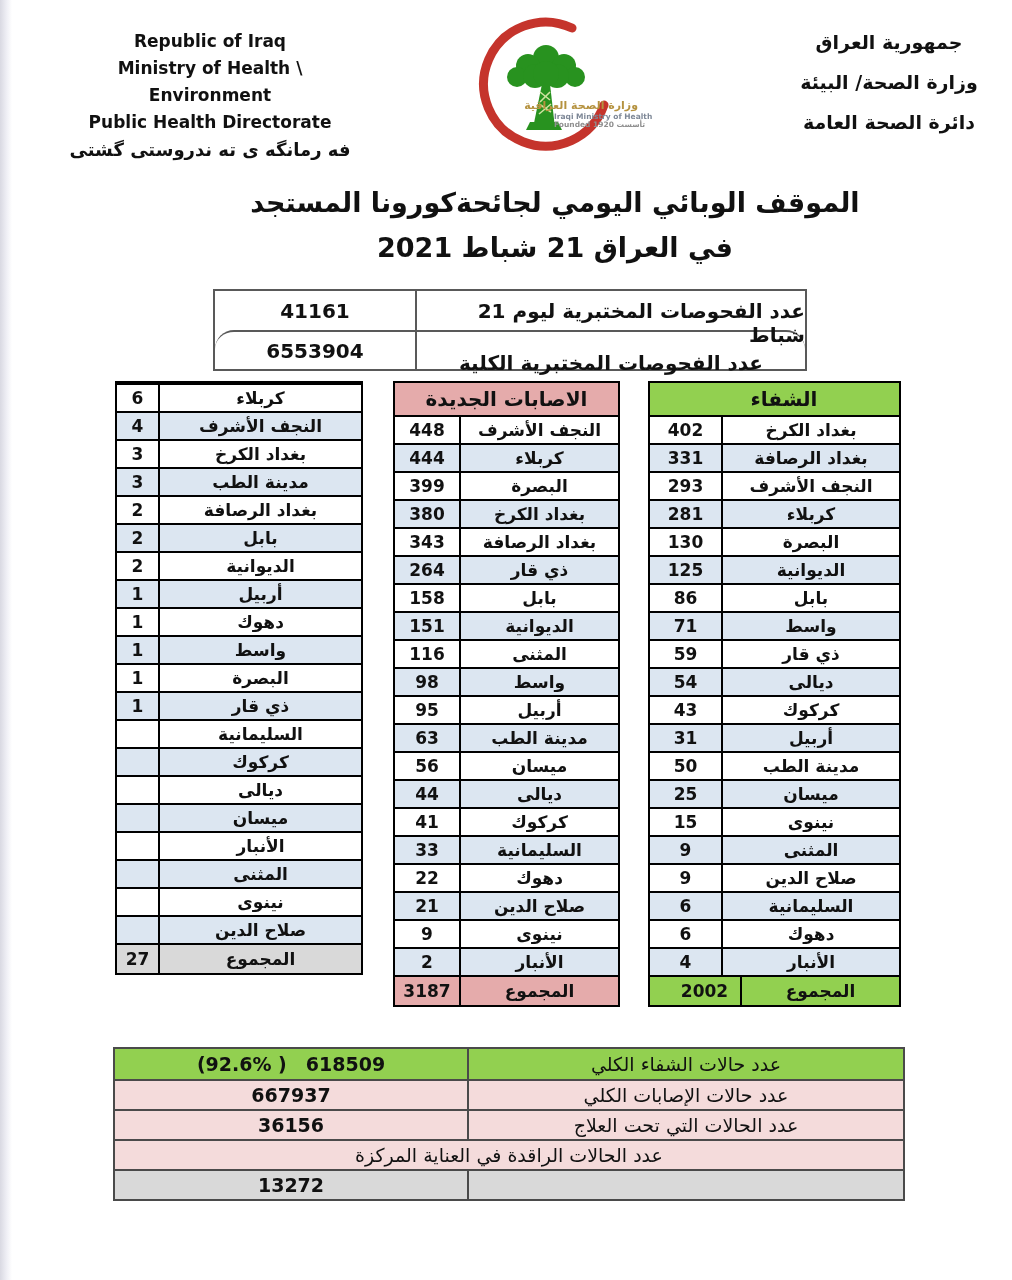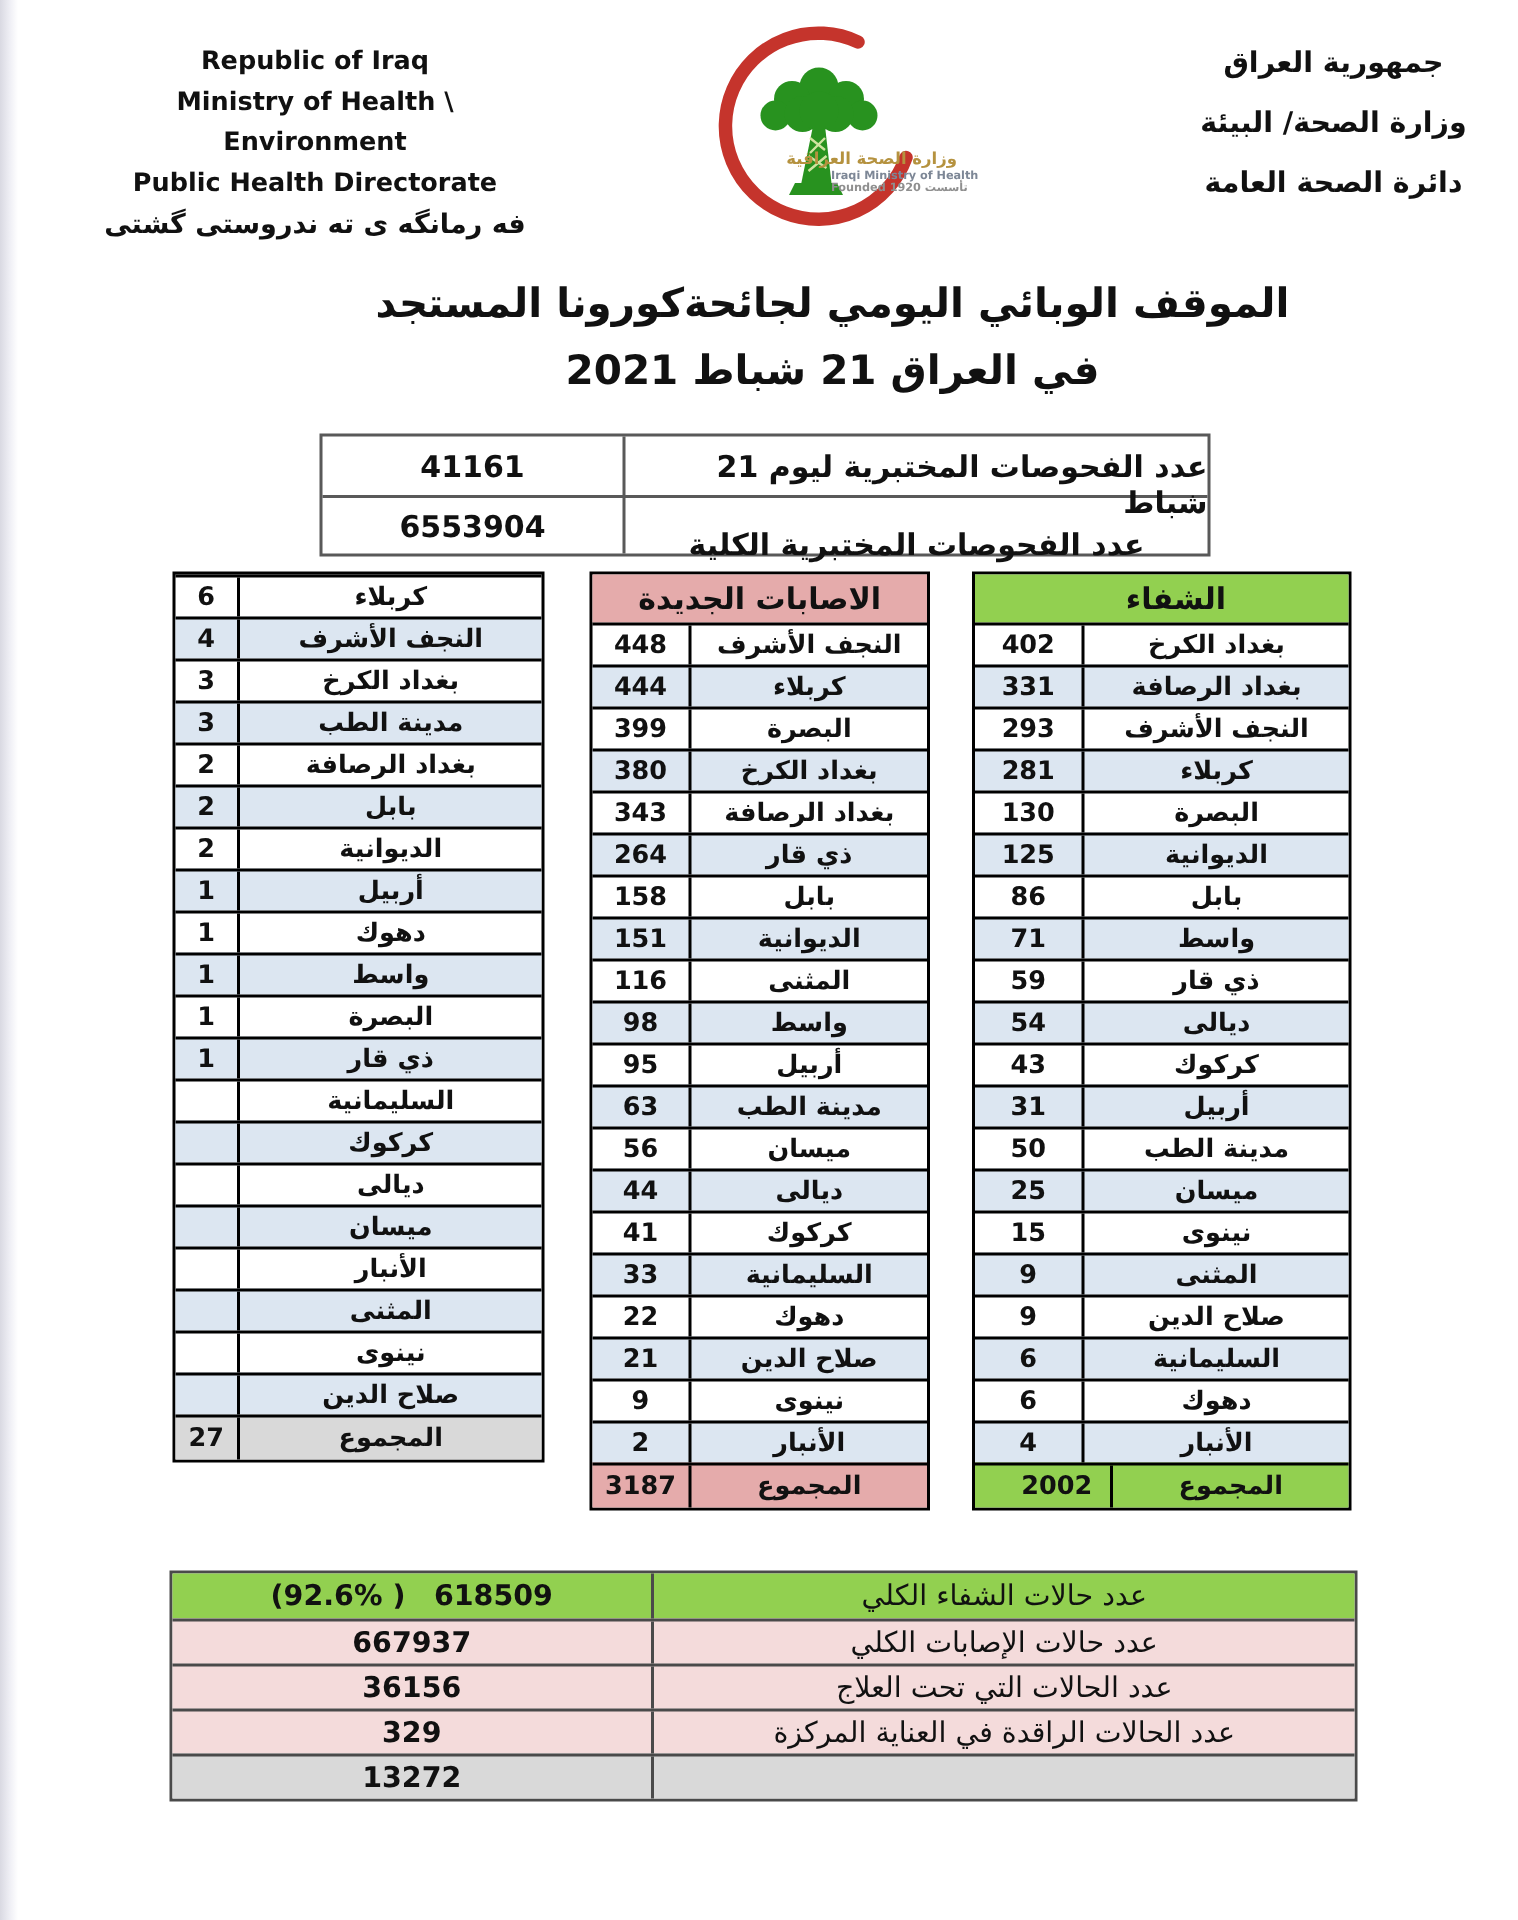--- a/index.html
+++ b/index.html
@@ -21,21 +21,21 @@
   .logo-ar { color:#b5923f; font-weight:bold; font-size:11px; direction:rtl; white-space:nowrap; }
   .logo-en { color:#7d8796; font-weight:bold; font-size:7.5px; white-space:nowrap; }
   .logo-f  { color:#8f8f8f; font-weight:bold; font-size:7.5px; white-space:nowrap; }
 
   
   .title { position:absolute; left:200px; top:180px; width:710px; text-align:center;
            font-weight:bold; font-size:27px; line-height:45px; direction:rtl; }
 
   
   .tests { position:absolute; left:213px; top:289px; width:594px; border:2px solid #595959; background:#fff; }
-  .tests-row { display:flex; height:39px; }
+  .tests-row { display:flex; height:39px;border-radius:19px; }
   .tests-row + .tests-row { border-top:2px solid #595959; }
   .tests-val { width:202px; border-right:2px solid #595959; display:flex; align-items:center;
                justify-content:center; font-weight:bold; font-size:20px; }
   .tests-lbl { flex:1; display:flex; align-items:center; justify-content:center; direction:rtl;
                font-weight:bold; font-size:20px;margin-top:24px; }
 
   
   .rtable { position:absolute; top:381px; border:2px solid #000; background:#fff; }
   .rtable .thead { height:32px; display:flex; align-items:center; justify-content:center;
                    font-weight:bold; font-size:20px; direction:rtl; }
@@ -51,21 +51,21 @@
   .infections { left:393px; width:227px; }  .infections .val { width:66px; }
   .recover    { left:648px; width:253px; }  .recover .val    { width:73px; }
   .deaths .thead, .deaths .trow { background:#D9D9D9; }
   .infections .thead, .infections .trow { background:#E5ABAB; }
   .recover .thead, .recover .trow { background:#92D050;padding-left:19px; }
 
   
   .summary { position:absolute; left:113px; top:1047px; width:792px; border:2px solid #4a4a4a; background:#fff; }
   .sum-row { display:flex; height:30px; }
   .sum-row + .sum-row { border-top:2px solid #4a4a4a; }
-  .sum-val { width:321px; border-right:2px solid #4a4a4a; display:flex; align-items:center;
+  .sum-val { width:354px; border-right:2px solid #4a4a4a; display:flex; align-items:center;
              justify-content:center; gap:19px; font-weight:bold; font-size:19px; }
   .sum-val span:empty { display:none; }
   .sum-lbl { flex:1; display:flex; align-items:center; justify-content:center; direction:rtl;
              font-weight:normal; font-size:19px; }
   .sum-row.green { background:#92D050; }
   .sum-row.pink  { background:#F4DBDB; }
   .sum-row.gray  { background:#D9D9D9; }
 </style>
 </head>
 <body>
@@ -477,24 +477,20 @@
 
       <div class="sum-row pink">
         <div class="sum-val">
 
           <span>36156</span>
         </div>
         <div class="sum-lbl">عدد الحالات التي تحت العلاج</div>
       </div>
 
       <div class="sum-row alt pink">
-        <div class="sum-val">
-
-          <span>329</span>
-        </div>
         <div class="sum-lbl">عدد الحالات الراقدة في العناية المركزة</div>
       </div>
 
       <div class="sum-row gray">
         <div class="sum-val">
 
           <span>13272</span>
         </div>
       </div>
     </div>

